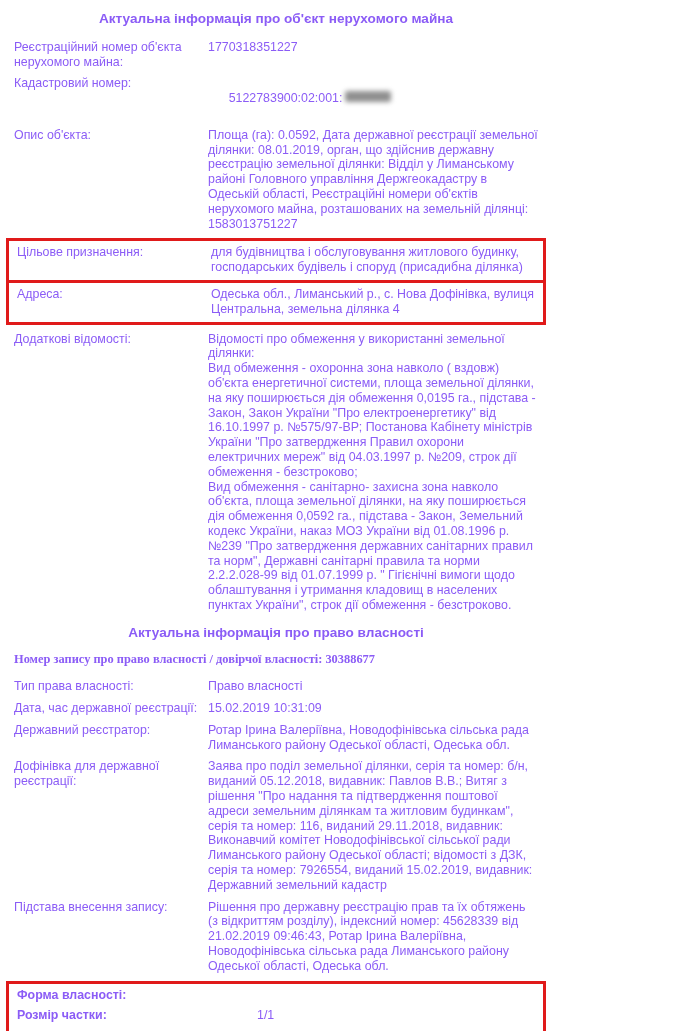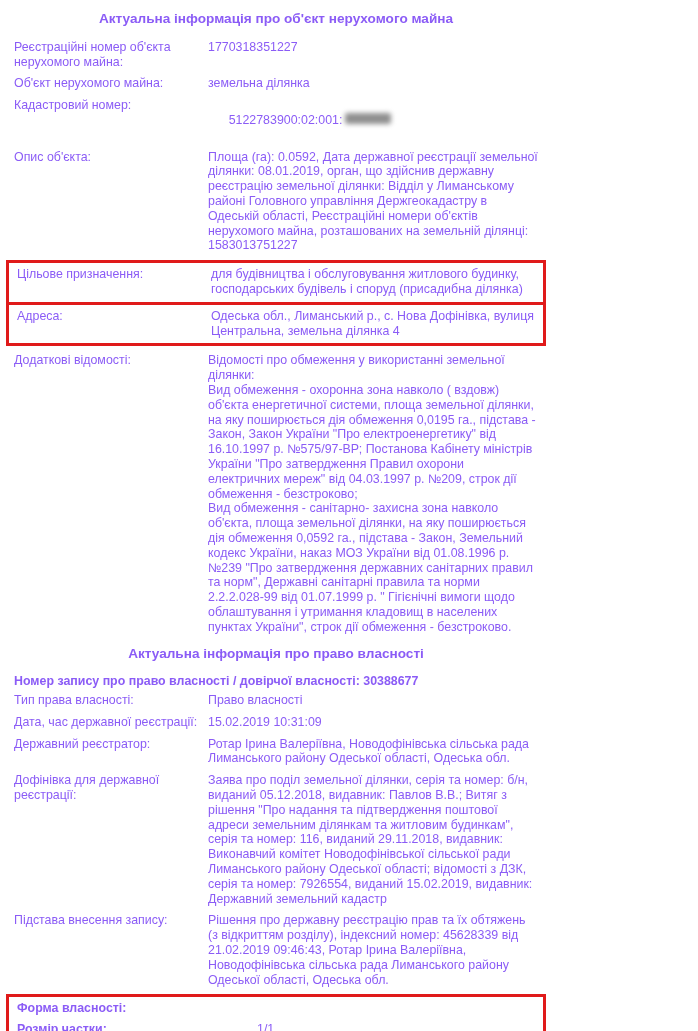--- a/index.html
+++ b/index.html
@@ -34,21 +34,22 @@
   .label {
     flex: 0 0 186px;
     padding-right: 8px;
   }
   .value {
     flex: 1;
     white-space: pre-wrap;
   }
   .record-line {
     font-weight: bold;
-    margin-bottom: 4px;
+    margin-bottom: 12px;
+    font-family: Liberation Serif, serif;
   }
   .bold { font-weight: bold; }
   .redbox {
     border: 3px solid var(--highlight, #e01a1a);
     margin: 0 -8px;
     padding: 4px 8px 5px 8px;
   }
   .redbox .row { margin-bottom: 0; }
   .redbox.stacked { margin-top: -3px; }
   .bottom-box .row { margin-bottom: 6px; gap: 46px; }
@@ -66,28 +67,24 @@
   }
 </style>
 </head>
 <body>
 
 <div class="page">
 
   <div class="doc-title">Актуальна інформація про об'єкт нерухомого майна</div>
 
   <div class="row">
-    <div class="label">Реєстраційні номер об'єкта нерухомого майна:</div>
+    <div class="label">Реєстраційний номер об'єкта нерухомого майна:</div>
     <div class="value">1770318351227</div>
   </div>
 
-  <div class="row">
-    <div class="label">Об'єкт нерухомого майна:</div>
-    <div class="value">земельна ділянка</div>
-  </div>
 
   <div class="row">
     <div class="label">Кадастровий номер:</div>
     <div class="value">
       <span>5122783900:02:001:</span><span class="redacted"></span>
     </div>
   </div>
 
   <div class="row">
     <div class="label">Опис об'єкта:</div>

